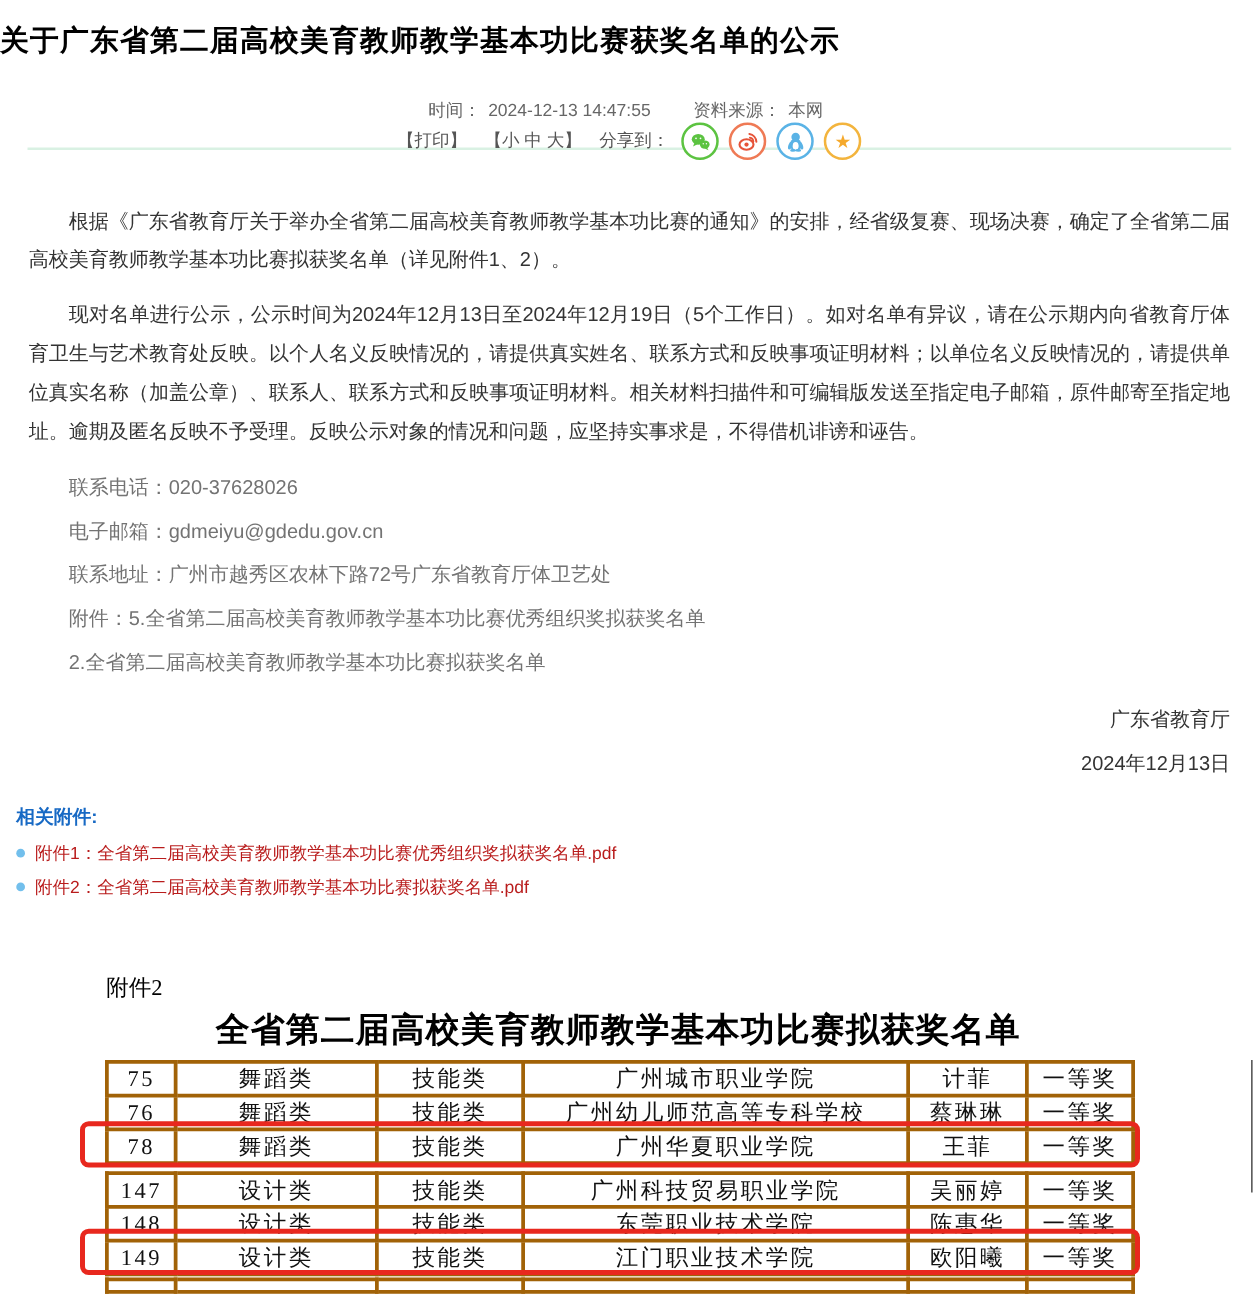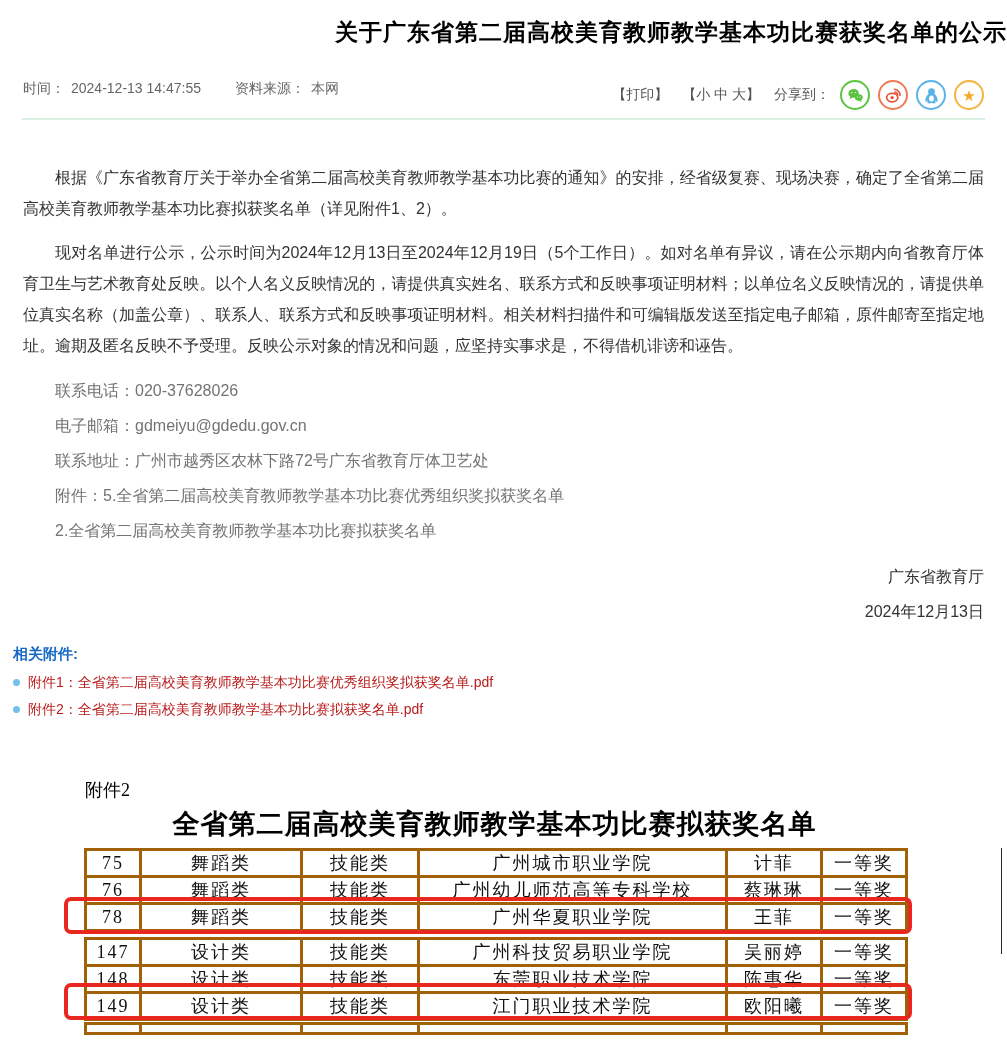--- a/index.html
+++ b/index.html
@@ -3,27 +3,27 @@
 <meta charset="utf-8">
 <style>
   * { margin:0; padding:0; box-sizing:border-box; }
   html,body { background:#fff; }
   #page {
     position:relative; width:1007px; height:1048px; overflow:hidden;
     background:#ffffff; font-family:"Liberation Sans", sans-serif; color:#333;
   }
   
   .doc-title {
-    padding-top:17px; text-align:right; font-size:23px; font-weight:bold;
+    padding-top:17px; text-align:left; font-size:23px; font-weight:bold;
     color:#000; letter-spacing:1px; line-height:30px;
   }
   .meta-bar {
     margin:33px 23px 0 23px; height:32px;
-    display:flex; justify-content:space-between; align-items:flex-start;
-    font-size:14px; color:#666;
+    display:flex; justify-content:space-between; align-items:center;
+    font-size:14px; color:#666;flex-direction:column;
   }
   .meta-left span { margin-right:6px; }
   .meta-left .gap { display:inline-block; width:22px; }
   .meta-right { display:flex; align-items:center; gap:14px; color:#555; }
   .share-label { margin-right:-4px; }
   .share-icons { display:flex; align-items:center; gap:8px; }
   .share-icon {
     width:30px; height:30px; border-radius:50%; background:#fff;
     display:inline-flex; align-items:center; justify-content:center; cursor:pointer;
   }

